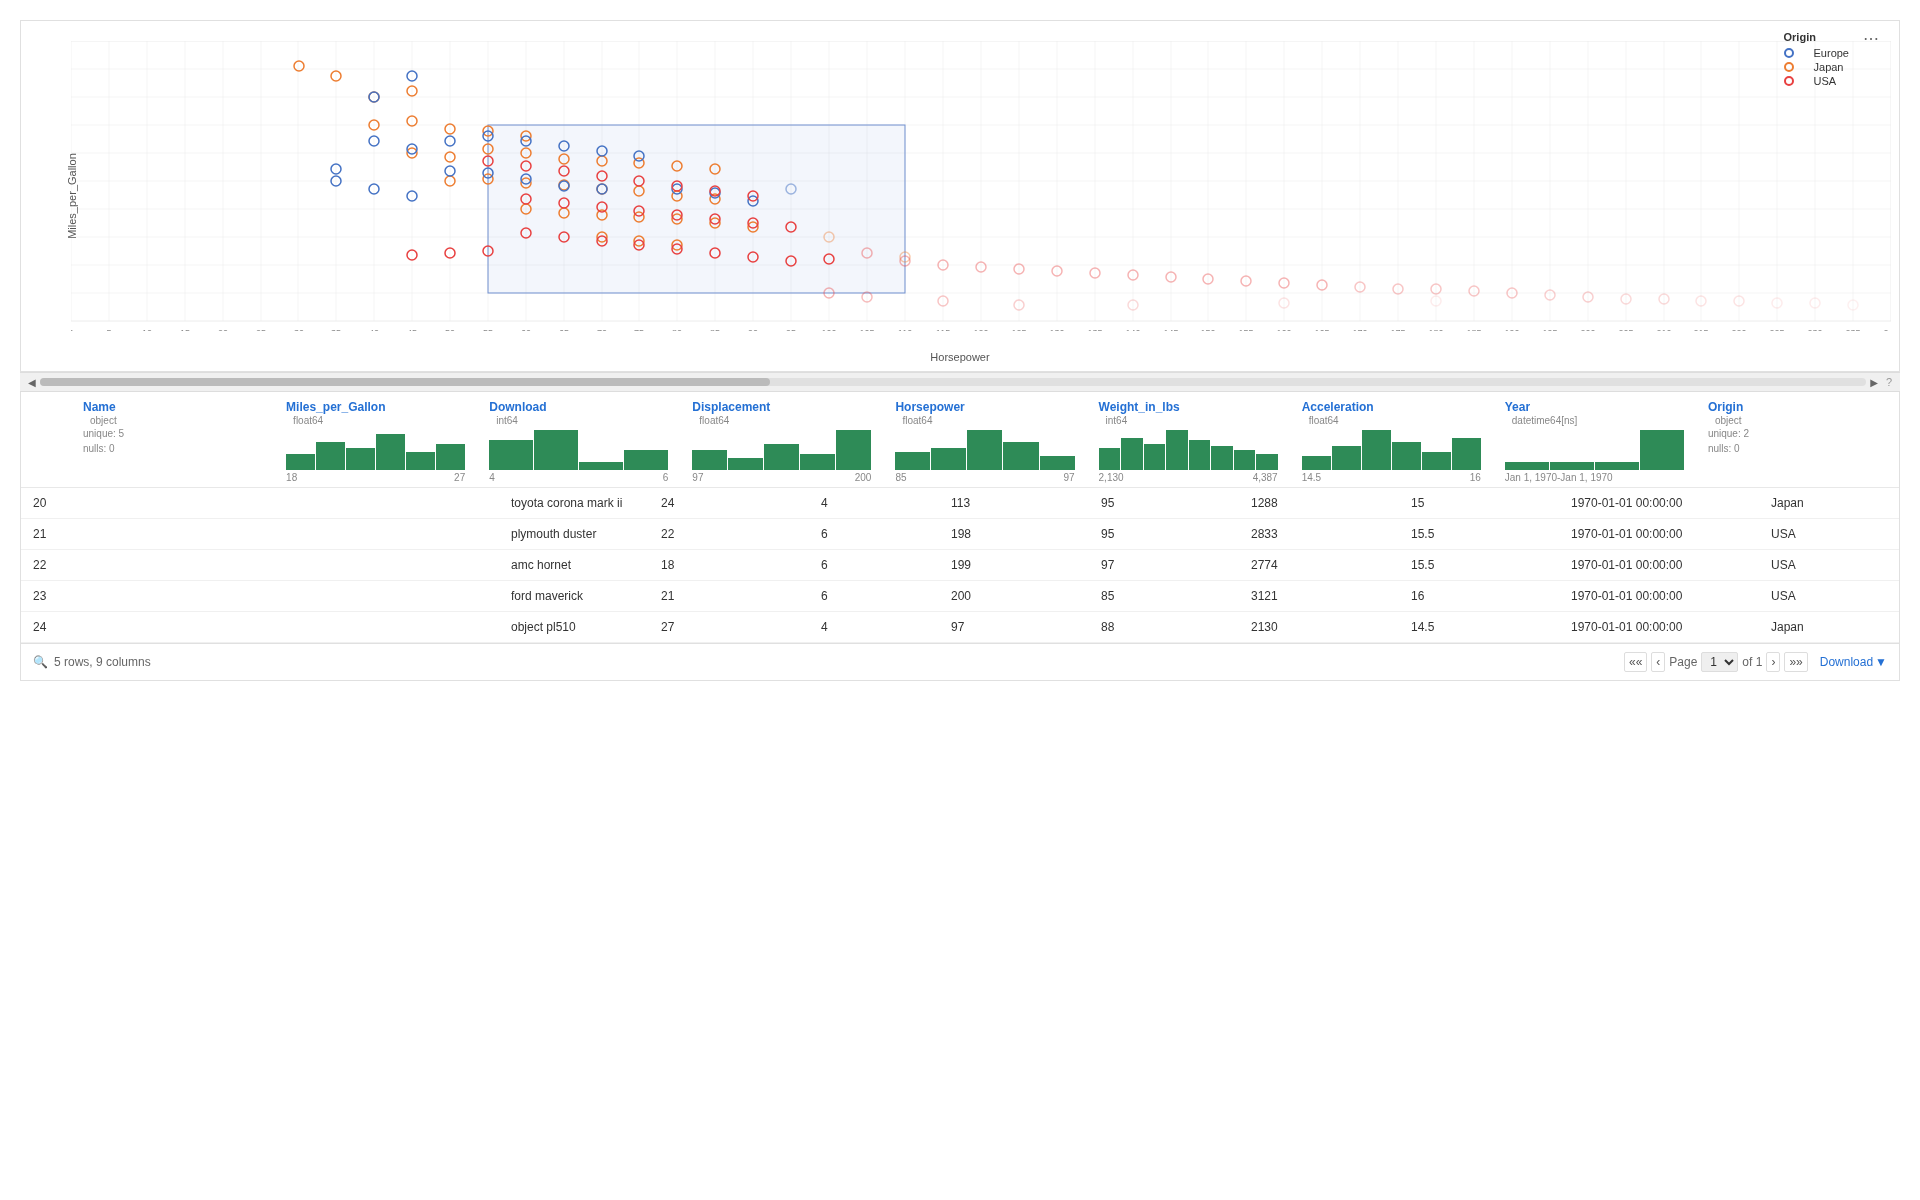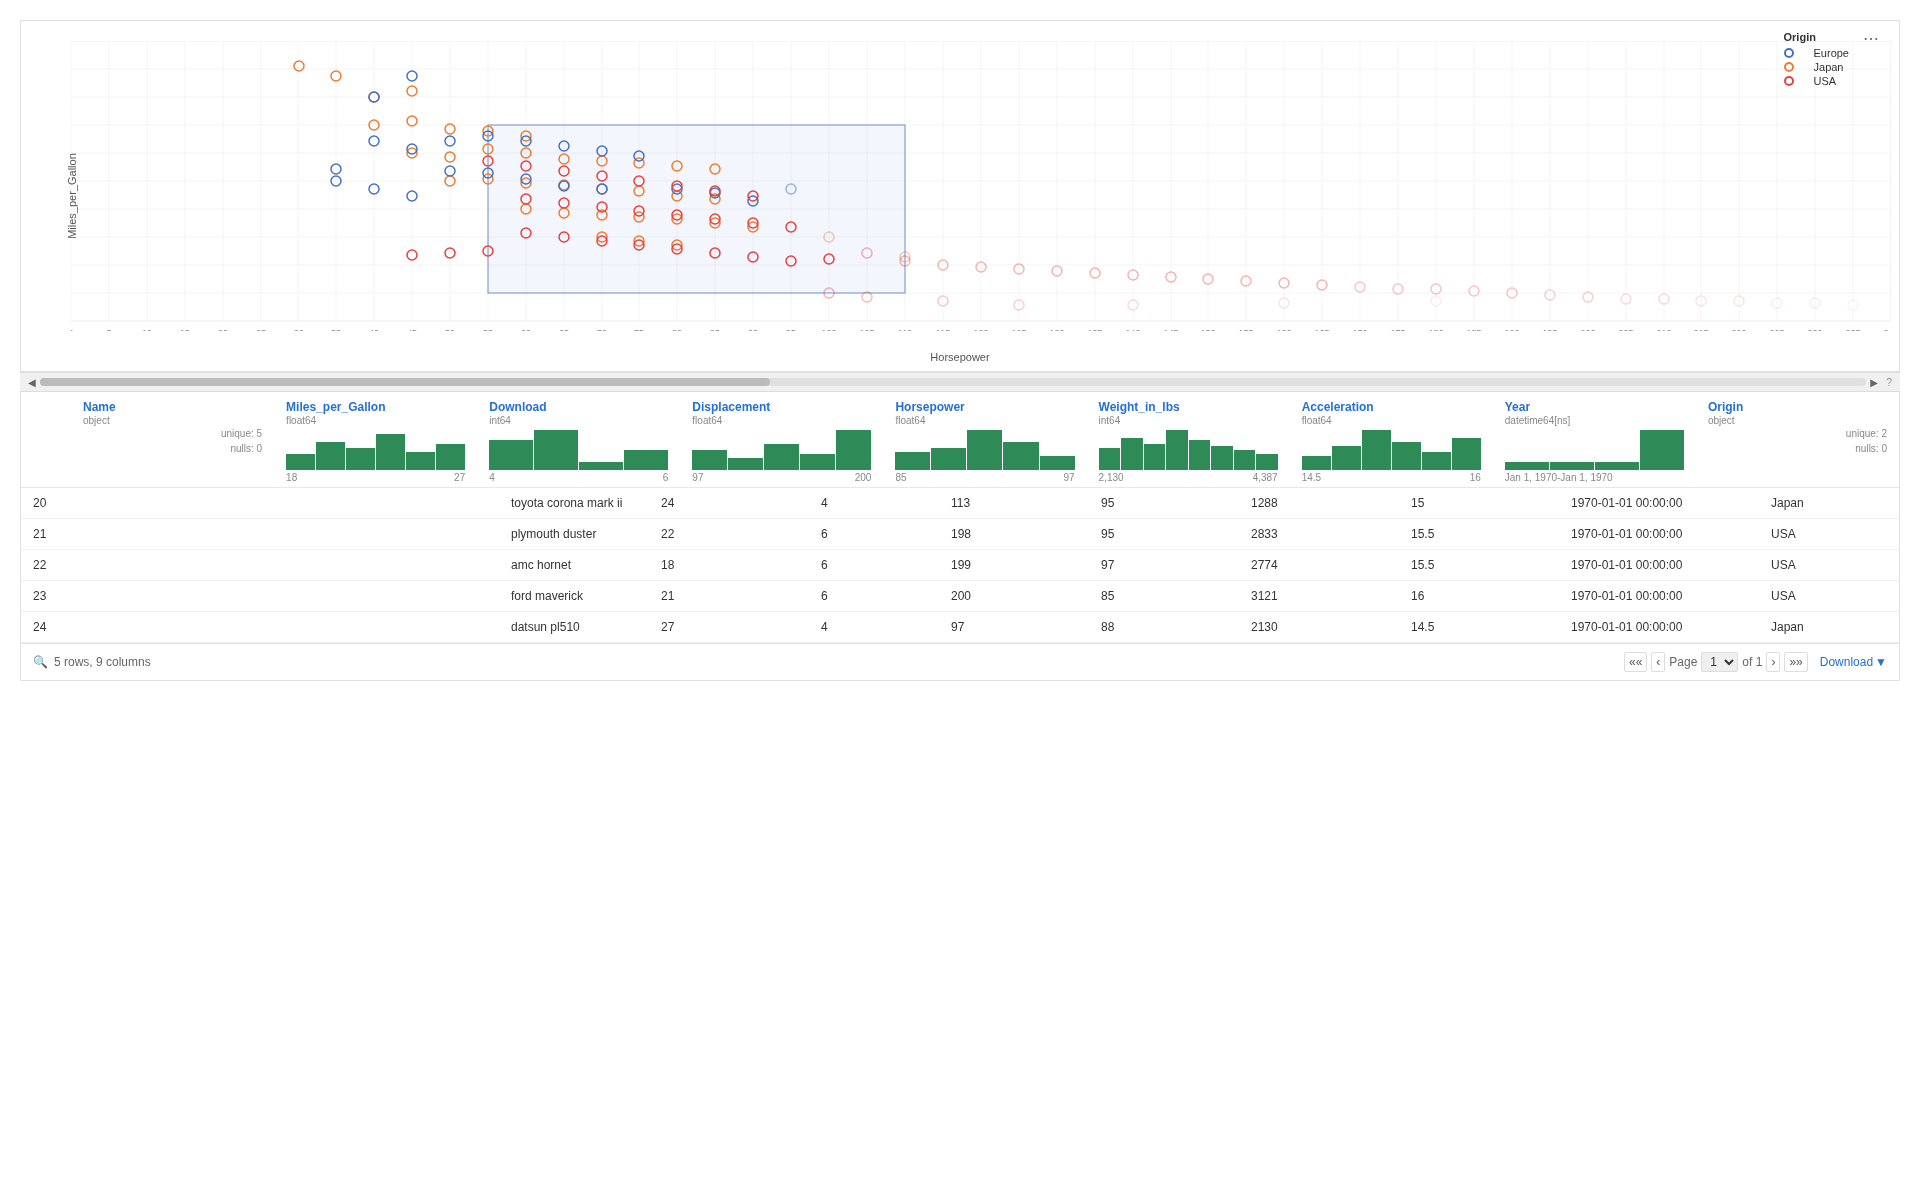--- a/index.html
+++ b/index.html
@@ -27,22 +27,22 @@
     .scroll-thumb { position: absolute; left: 0; top: 0; width: 40%; height: 100%; background: #bbb; border-radius: 4px; cursor: pointer; }
     .scroll-help { font-size: 11px; color: #999; cursor: pointer; margin-left: 4px; }
 
     
     .table-section { border: 1px solid #e0e0e0; border-top: none; }
 
     .col-headers { display: flex; border-bottom: 1px solid #e8e8e8; padding: 8px 0 4px; }
     .col-header { flex: 1; padding: 0 12px; min-width: 120px; }
     .col-header.row-num { min-width: 50px; max-width: 50px; flex: none; }
     .col-header-name { font-weight: 600; color: #2470d4; font-size: 12px; }
-    .col-header-type { color: #888; font-size: 10px; margin-top: 1px; }
-    .col-header-stats { color: #888; font-size: 10px; line-height: 1.5; text-align: right; }
+    .col-header-type { color: #888; font-size: 10px; margin-top: 1px; margin-left: 7px; }
+    .col-header-stats { color: #888; font-size: 10px; line-height: 1.5; }
 
     .mini-histogram { height: 40px; display: flex; align-items: flex-end; gap: 1px; margin: 4px 0 2px; }
     .mini-bar { background: #2e8b57; flex: 1; }
 
     .col-range { display: flex; justify-content: space-between; font-size: 10px; color: #888; }
 
     
     .data-table { width: 100%; border-collapse: collapse; }
     .data-table td { padding: 8px 12px; border-bottom: 1px solid #f0f0f0; font-size: 12px; color: #333; vertical-align: middle; }
     .row-num-cell { min-width: 50px; max-width: 50px; color: #666; font-size: 12px; padding: 8px 12px; }
@@ -567,21 +567,21 @@
           <td class="col-cyl">6</td>
           <td class="col-disp">200</td>
           <td class="col-hp">85</td>
           <td class="col-wt">3121</td>
           <td class="col-acc">16</td>
           <td class="col-yr">1970-01-01 00:00:00</td>
           <td class="col-orig">USA</td>
         </tr>
         <tr>
           <td class="row-num-cell">24</td>
-          <td class="col-name">datsun pl510</td>
+          <td class="col-name">object pl510</td>
           <td class="col-mpg">27</td>
           <td class="col-cyl">4</td>
           <td class="col-disp">97</td>
           <td class="col-hp">88</td>
           <td class="col-wt">2130</td>
           <td class="col-acc">14.5</td>
           <td class="col-yr">1970-01-01 00:00:00</td>
           <td class="col-orig">Japan</td>
         </tr>
       </tbody>

